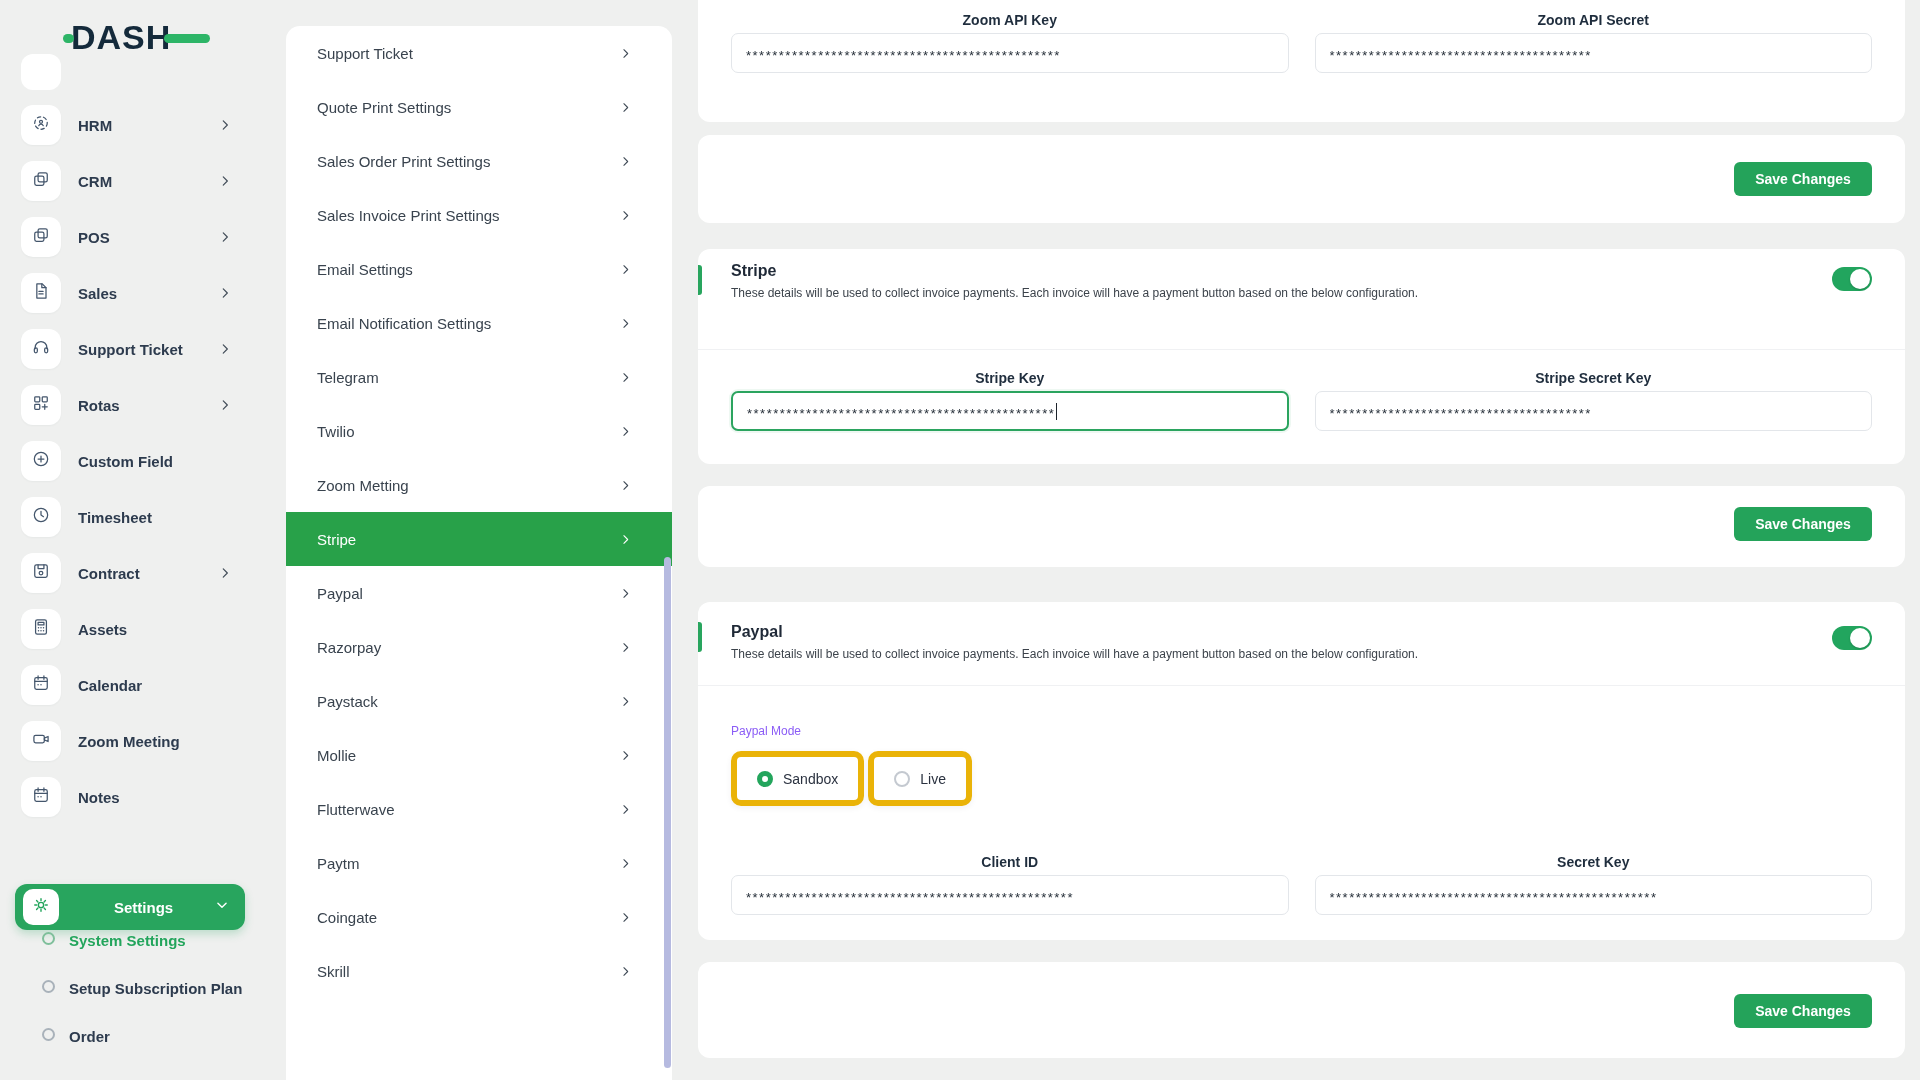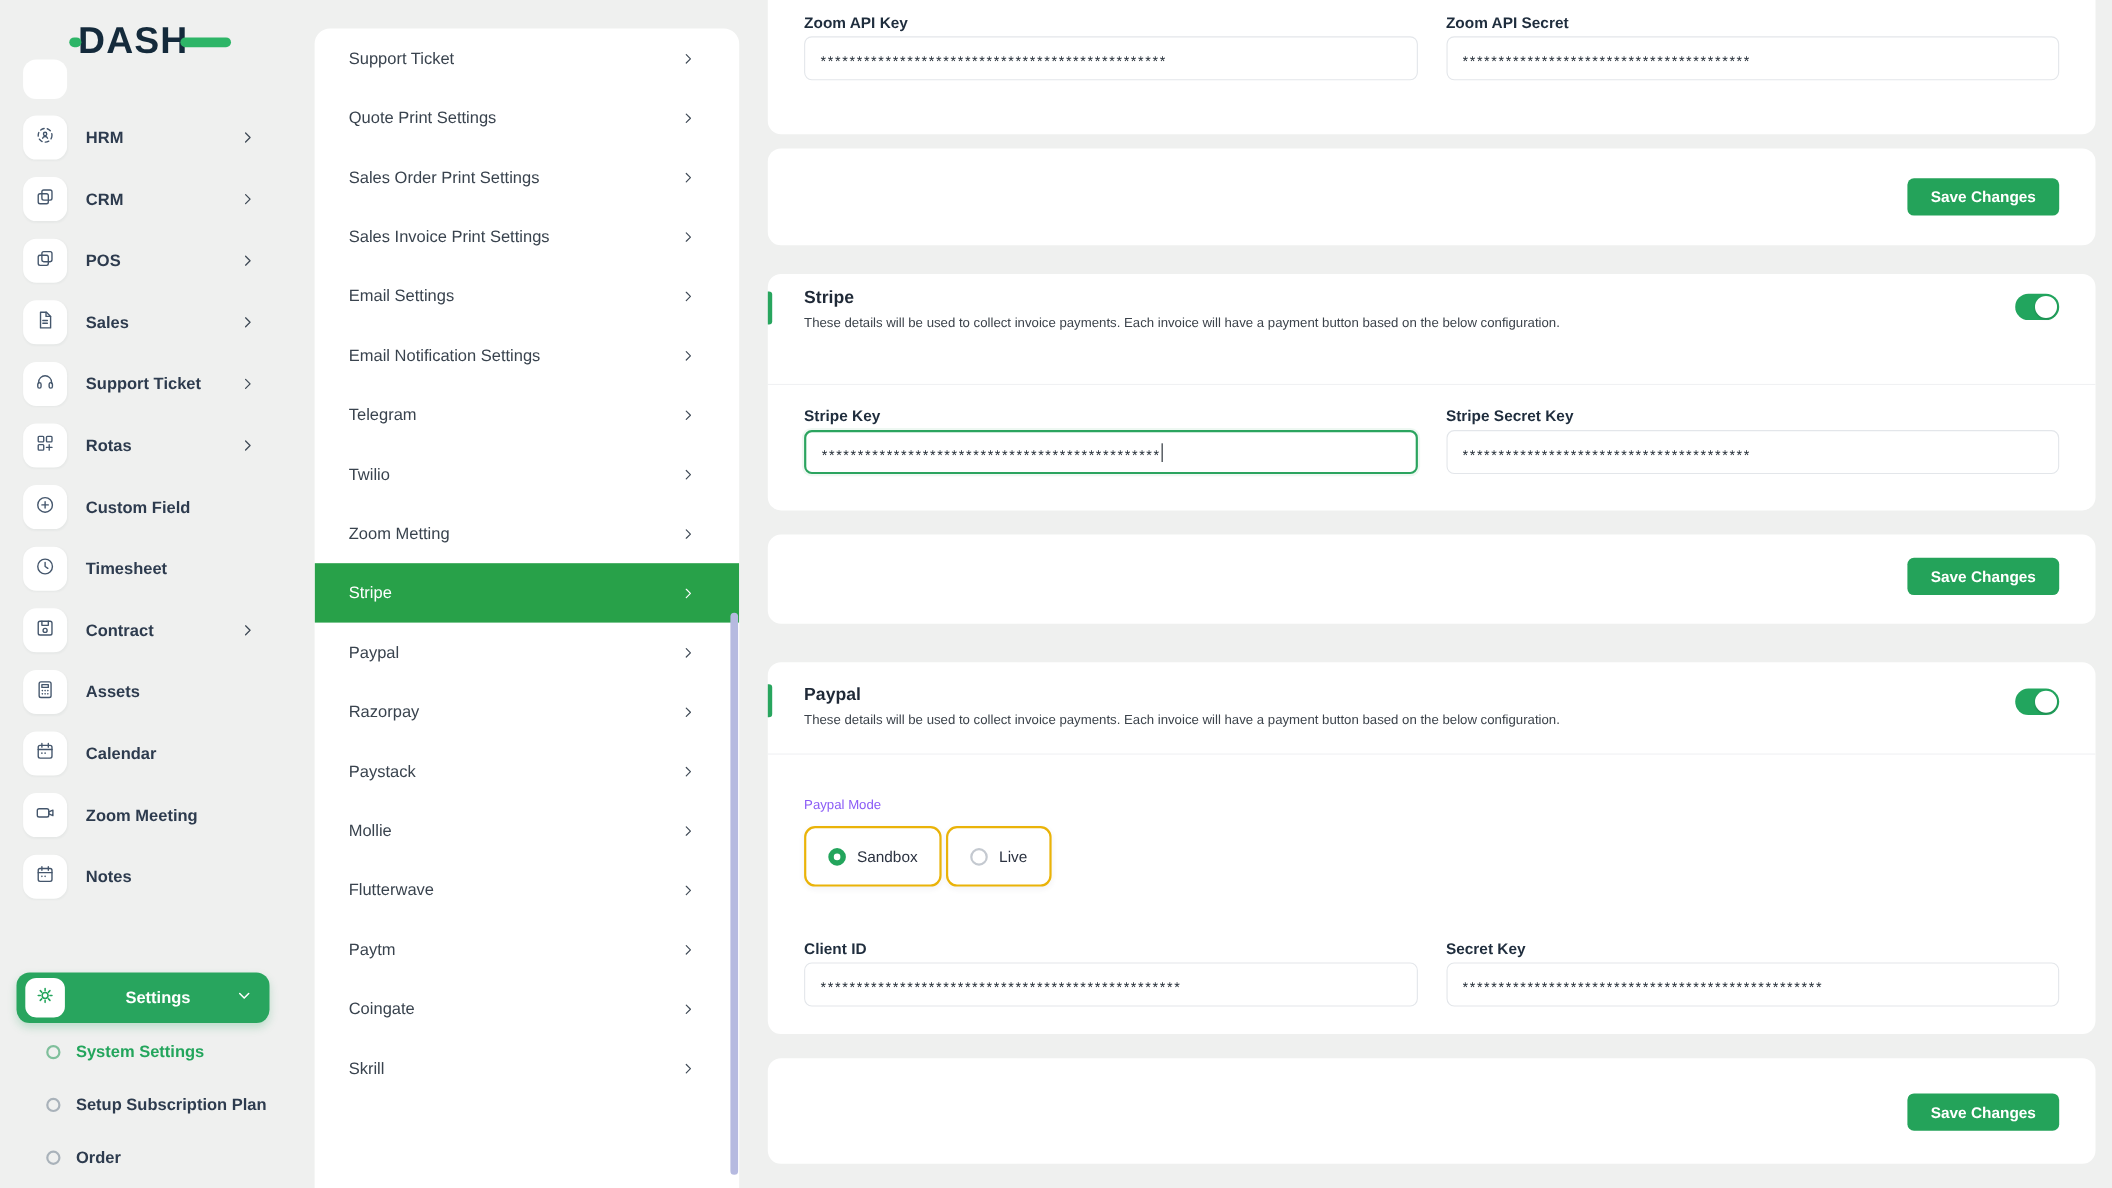--- a/index.html
+++ b/index.html
@@ -23,42 +23,42 @@
   .nav-label{margin-left:17px;font-size:15px;font-weight:600;color:#2d3b4e;flex:1 1 auto;}
   .nav-chev{flex:0 0 auto;display:flex;}
   .nav-chev svg{width:14px;height:14px;}
   
   .settings-pill{position:absolute;left:15px;top:884px;width:230px;height:46px;background:#28a55e;border-radius:12px;display:flex;align-items:center;padding:0 16px 0 8px;box-sizing:border-box;cursor:pointer;box-shadow:0 4px 8px rgba(40,165,94,.25);gap:39px;}
   .settings-pill .pill-tile{width:36px;height:36px;background:#fff;border-radius:10px;display:flex;align-items:center;justify-content:center;}
   .settings-pill .pill-tile svg{width:20px;height:20px;}
   .settings-pill .pill-label{margin-left:16px;font-size:15px;font-weight:700;color:#fff;flex:1 1 auto;}
   .settings-pill .pill-chev svg{width:14px;height:14px;}
   .sub-nav{position:absolute;left:0;top:932px;width:262px;}
-  .sub-row{height:48px;display:flex;align-items:center;padding-left:42px;cursor:pointer;}
+  .sub-row{height:48px;display:flex;padding-left:42px;cursor:pointer;}
   .sub-bullet{width:9px;height:9px;border-radius:50%;border:2px solid #a9b2ba;flex:0 0 auto;}
   .sub-row.active .sub-bullet{border-color:#7fbf9b;}
   .sub-label{margin-left:14px;font-size:15px;font-weight:600;color:#2d3b4e;}
   .sub-row.active .sub-label{color:#23a55c;font-weight:700;}
   
   .settings-panel{position:absolute;left:286px;top:26px;width:386px;height:1054px;background:#fff;border-radius:14px 14px 0 0;overflow:hidden;}
   .panel-row{height:54px;display:flex;align-items:center;padding:0 40px 0 31px;cursor:pointer;box-sizing:border-box;}
   .panel-label{flex:1 1 auto;font-size:15px;color:#39434e;}
   .panel-chev{flex:0 0 auto;display:flex;}
   .panel-chev svg{width:13px;height:13px;}
   .panel-row.active{background:#28a149;}
   .panel-row.active .panel-label{color:#fff;}
   .panel-row.active .panel-chev svg polyline{stroke:#fff;}
   .panel-scrollbar{position:absolute;left:664px;top:557px;width:7px;height:511px;background:#b6bae0;border-radius:4px;}
   
   .main{position:absolute;left:698px;top:0;width:1207px;}
   .card{background:#fff;border-radius:12px;box-sizing:border-box;position:relative;}
   .card-fields-top{margin-top:-20px;height:142px;padding:32px 33px 0;}
   .field-row{display:flex;gap:26px;}
   .field-col{flex:1 1 0;}
-  .field-label{font-size:14px;font-weight:700;color:#1f2d3d;height:17px;}
+  .field-label{font-size:14px;font-weight:700;color:#1f2d3d;height:17px;text-align:center;}
   .field-input{margin-top:4px;height:40px;border:1px solid #e3e6ea;border-radius:7px;background:#fff;display:flex;align-items:center;padding:0 14px;box-sizing:border-box;cursor:text;}
   .field-input .stars{font-size:13px;letter-spacing:1.5px;color:#27303a;line-height:40px;transform:translateY(3px);white-space:nowrap;overflow:hidden;}
   .field-input.focused{border:2px solid #2ba45f;box-shadow:0 0 0 2px rgba(43,164,95,.08);}
   .caret{display:none;width:1px;height:17px;background:#1c232b;margin-left:1px;}
   .field-input.focused .caret{display:inline-block;}
   .card-save{height:88px;margin-top:13px;}
   .card-save .save-btn{position:absolute;right:33px;}
   .save-btn{height:34px;min-width:138px;background:#24a35a;color:#fff;border:none;border-radius:6px;font-size:14px;font-weight:600;font-family:inherit;padding:0 18px;cursor:pointer;}
   .save1{top:27px;} .save2{top:21px;} .save3{top:32px;}
   .card-save.sv2{height:81px;margin-top:22px;}
@@ -71,21 +71,21 @@
   .stripe-card{height:215px;}
   .stripe-card .sec-head{border-bottom:1px solid #f0f1f3;padding-bottom:49px;}
   .stripe-card .sec-body{padding:20px 33px 0;}
   .paypal-card{height:338px;margin-top:35px;}
   .paypal-card .sec-head{padding-top:20px;border-bottom:1px solid #f0f1f3;padding-bottom:24px;}
   .paypal-card .sec-body{padding:38px 33px 0;}
   .toggle{position:absolute;right:33px;top:18px;width:40px;height:24px;border-radius:12px;background:#22a55e;cursor:pointer;}
   .toggle .knob{position:absolute;right:2px;top:2px;width:20px;height:20px;border-radius:50%;background:#fff;box-shadow:0 1px 2px rgba(0,0,0,.2);}
   .mode-label{font-size:12px;color:#8b5cf6;height:17px;}
   .mode-row{display:flex;gap:4px;margin-top:10px;}
-  .mode-box{height:55px;background:#fff;border:2px solid #eab308;border-radius:10px;box-shadow:0 2px 6px rgba(30,40,60,.06);display:flex;align-items:center;padding:0 20px;cursor:pointer;box-sizing:border-box;}
+  .mode-box{height:55px;background:#fff;border:6px solid #eab308;border-radius:10px;box-shadow:0 2px 6px rgba(30,40,60,.06);display:flex;align-items:center;padding:0 20px;cursor:pointer;box-sizing:border-box;}
   .radio{width:16px;height:16px;border-radius:50%;box-sizing:border-box;border:2px solid #c4c9d0;background:#fff;flex:0 0 auto;}
   .mode-box.selected .radio{border:5px solid #23a55c;}
   .mode-text{margin-left:10px;font-size:14px;color:#2b3240;}
   .pp-fields{margin-top:48px;}
   svg.sicon{fill:none;stroke:#44566c;stroke-width:1.5;stroke-linecap:round;stroke-linejoin:round;}
   svg.chev{fill:none;stroke:#3f4a56;stroke-width:2;stroke-linecap:round;stroke-linejoin:round;}
   svg.chev-w{fill:none;stroke:#fff;stroke-width:2.4;stroke-linecap:round;stroke-linejoin:round;}
   svg.gear-green{fill:none;stroke:#23a55c;stroke-width:1.7;stroke-linecap:round;}
 </style>
 </head>

